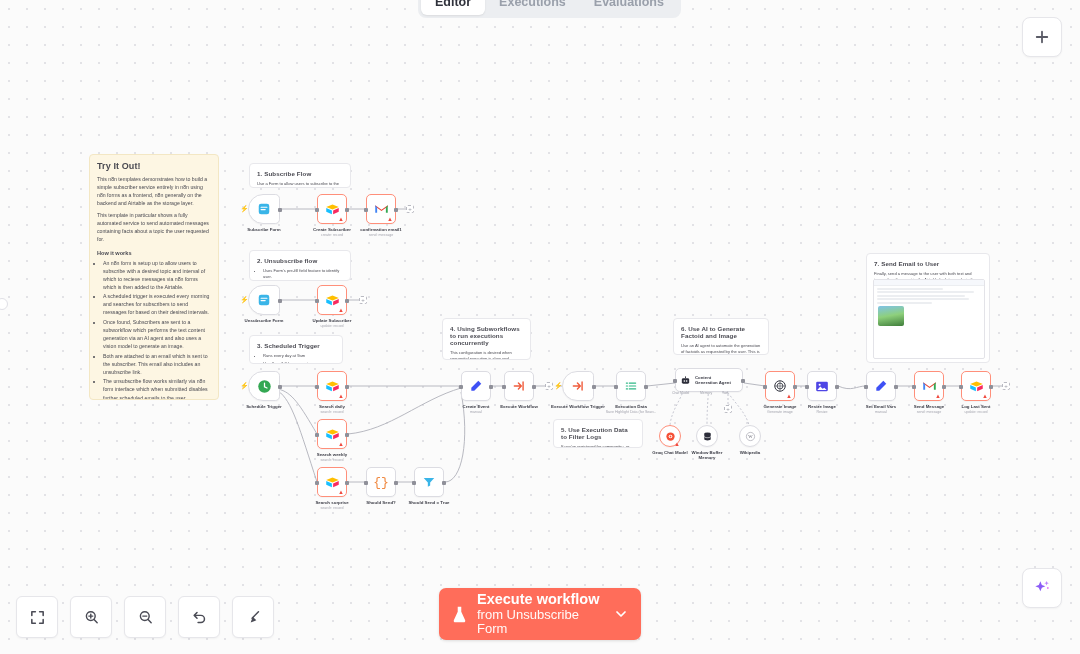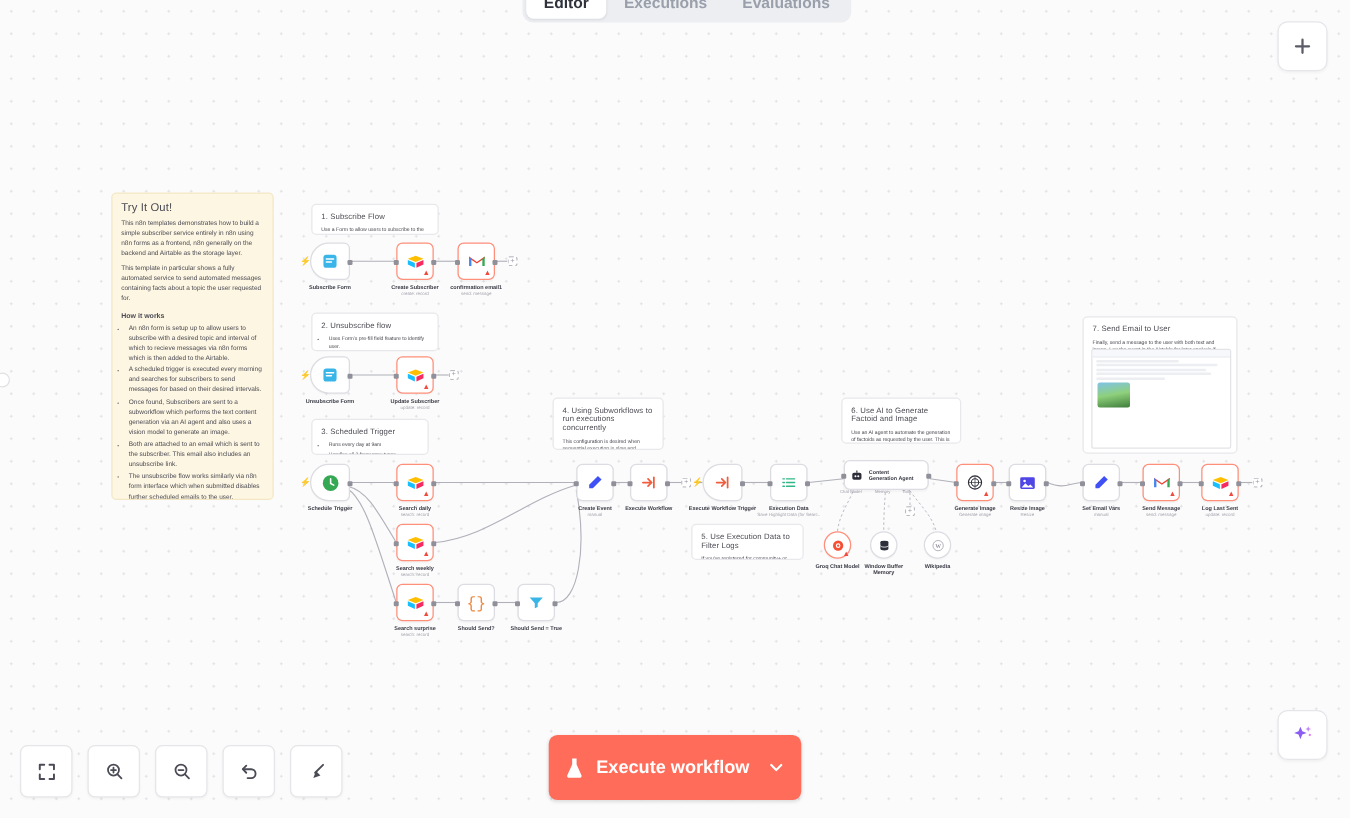--- a/index.html
+++ b/index.html
@@ -52,21 +52,21 @@
   #execute-workflow-btn .etxt { flex:1; line-height:1.12; }
   #execute-workflow-btn .e1 { font-size:14.5px; font-weight:700; display:block; }
   #execute-workflow-btn .e2 { font-size:13px; font-weight:400; display:block; opacity:.96; }
 
   
   .sticky {
     position:absolute; background:#fdf6e3; border:1px solid #f3e7c4; border-radius:4px;
     padding:6px 7px; color:#4a4a52; overflow:hidden;
   }
   .sticky.plain { background:#ffffff; border:1px solid #e8e8ec; }
-  .sticky h3 { margin:0 0 4px 0; font-size:6.2px; font-weight:400; letter-spacing:.1px; }
+  .sticky h3 { margin:0 0 4px 0; font-size:6.2px; font-weight:700; letter-spacing:.1px; }
   .sticky h2 { margin:6px 0 3px 0; font-size:7px; font-weight:400; }
   .sticky p  { margin:0 0 4px 0; font-size:4.1px; line-height:1.55; }
   .sticky ul { margin:0 0 4px 0; padding-left:6px; }
   .sticky li { font-size:4.1px; line-height:1.55; margin-bottom:1.5px; }
   .sticky.big h3 { font-size:9px; }
   .sticky.big p, .sticky.big li { font-size:5.2px; }
 
   
   .node { position:absolute; }
   .node .box {
@@ -653,17 +653,18 @@
     </svg>
   </div>
 </div>
 
 <div id="execute-workflow-btn">
   <svg width="17" height="19" viewBox="0 0 24 26">
     <path d="M9.5 2h5v7l5.5 12c.6 1.4-.4 3-2 3H6c-1.6 0-2.6-1.6-2-3L9.5 9z" fill="#fff"></path>
   </svg>
   <span class="etxt">
     <span class="e1">Execute workflow</span>
+    <span class="e2">from Unsubscribe Form</span>
   </span>
   <svg width="16" height="16" viewBox="0 0 24 24">
     <path d="M6 9l6 6 6-6" stroke="#fff" stroke-width="2.6" fill="none" stroke-linecap="round" stroke-linejoin="round"></path>
   </svg>
 </div>
 
 </body></html>

